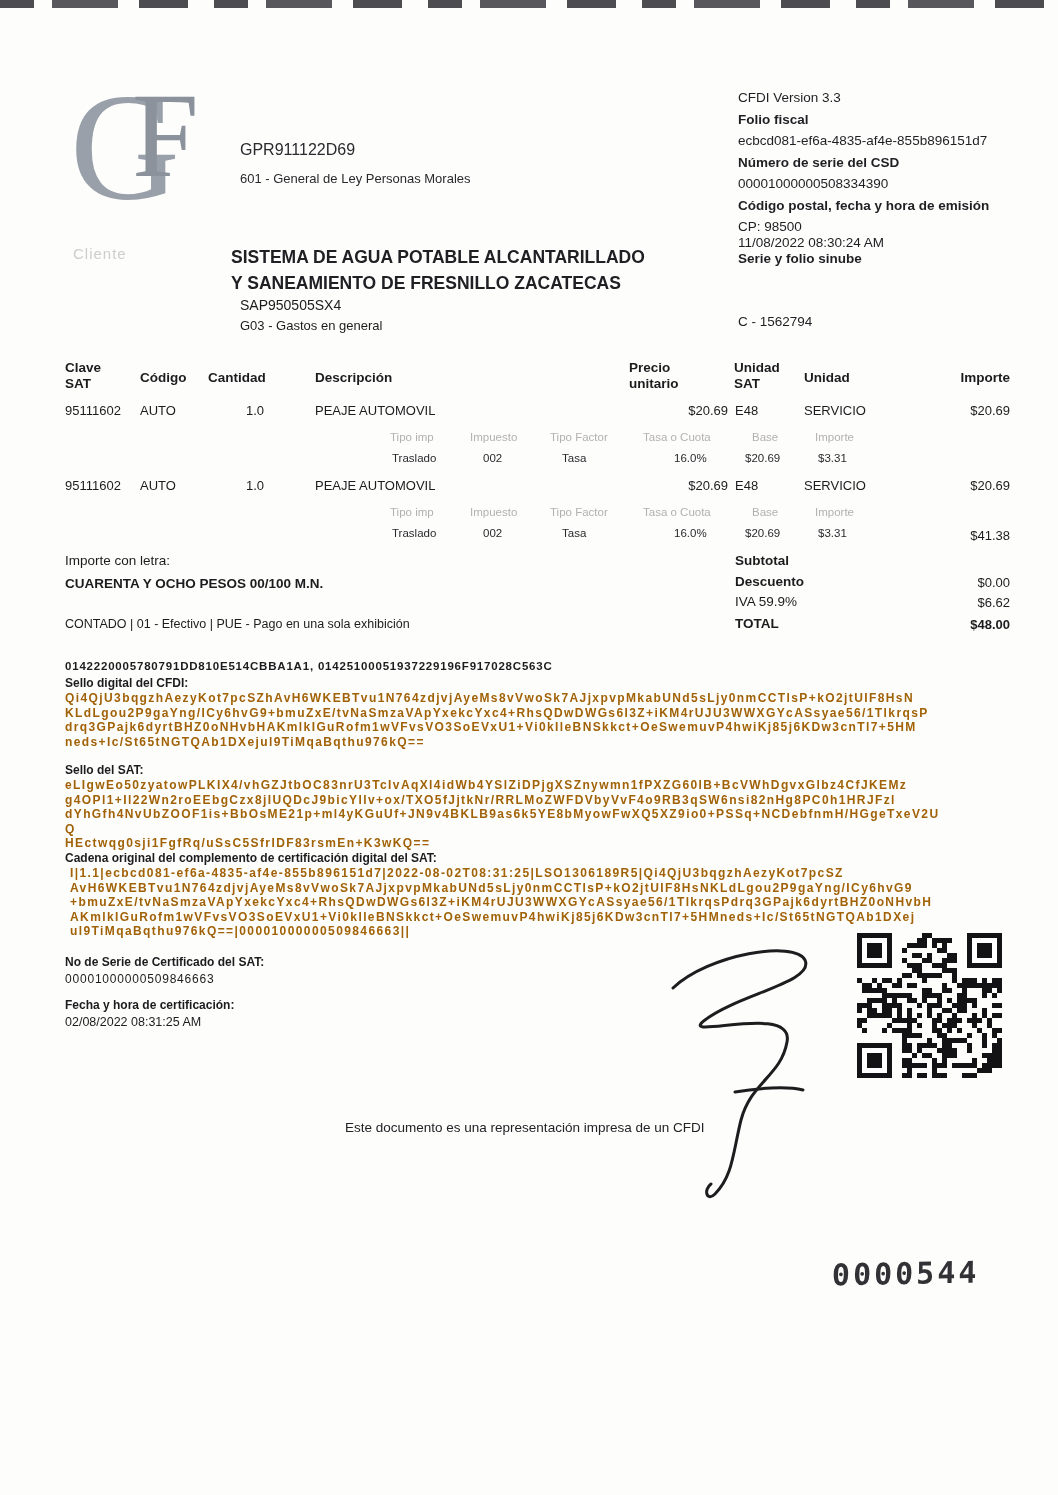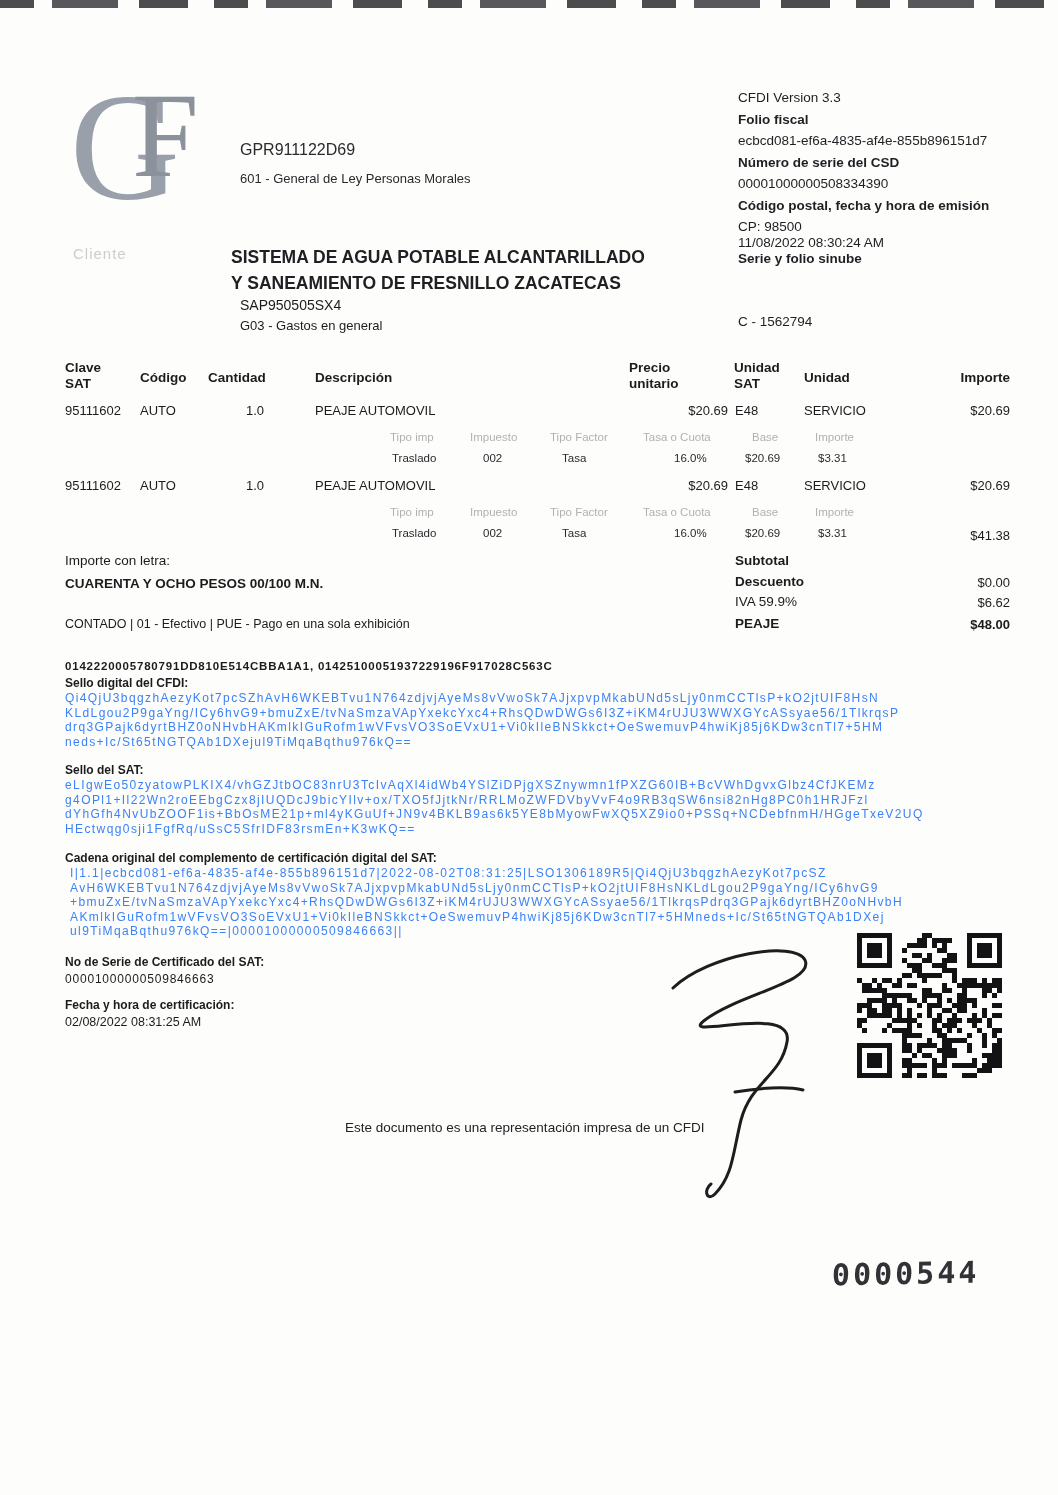--- a/index.html
+++ b/index.html
@@ -32,21 +32,21 @@
   .client-name{font-size:17.5px;line-height:26px;font-weight:bold;color:#202024;}
   .client-rfc{font-size:14px;}
   .client-use{font-size:13px;}
   .th{font-size:13.5px;font-weight:bold;line-height:16px;}
   .td{font-size:13px;}
   .taxh{font-size:11.5px;color:#b3b1ae;}
   .taxv{font-size:11.5px;color:#2a2a2e;}
   .tot-label{font-size:13.5px;}
   .tot-val{font-size:13px;}
   .seal-label{font-size:12px;font-weight:bold;}
-  .seal-text{font-size:12px;line-height:14.5px;letter-spacing:1.4px;word-break:break-all;color:#3b82f6;}
+  .seal-text{font-size:12px;line-height:14.5px;letter-spacing:1.4px;word-break:break-all;color:#a16207;font-weight:bold;}
   .folios{font-size:11.5px;font-weight:bold;letter-spacing:0.8px;}
   .legend{font-size:13.5px;color:#232327;}
   .stamp{
     font-family:"DejaVu Sans Mono",monospace;font-weight:bold;font-size:30px;
     color:#212126;letter-spacing:3px;transform:rotate(-1.2deg) skewX(-2deg);opacity:.92;
   }
   .qr{width:150px;height:150px;}
 </style>
 </head>
 <body>
@@ -147,21 +147,21 @@
   <div class="abs tot-label" style="left:65px;top:553px;">Importe con letra:</div>
   <div class="abs tot-label b" style="left:65px;top:576px;">CUARENTA Y OCHO PESOS 00/100 M.N.</div>
   <div class="abs" style="left:65px;top:617px;font-size:12.5px;">CONTADO  |  01 - Efectivo  |  PUE - Pago en una sola exhibición</div>
 
   <div class="abs tot-label b" style="left:735px;top:553px;">Subtotal</div>
   <div class="abs tot-val r" style="left:900px;top:528px;width:110px;">$41.38</div>
   <div class="abs tot-label b" style="left:735px;top:574px;">Descuento</div>
   <div class="abs tot-val r" style="left:900px;top:575px;width:110px;">$0.00</div>
   <div class="abs tot-label" style="left:735px;top:594px;">IVA 59.9%</div>
   <div class="abs tot-val r" style="left:900px;top:595px;width:110px;">$6.62</div>
-  <div class="abs tot-label b" style="left:735px;top:616px;">PEAJE</div>
+  <div class="abs tot-label b" style="left:735px;top:616px;">TOTAL</div>
   <div class="abs tot-val r b" style="left:900px;top:617px;width:110px;">$48.00</div>
 
   <div class="abs folios" style="left:65px;top:660px;">0142220005780791DD810E514CBBA1A1, 01425100051937229196F917028C563C</div>
   <div class="abs seal-label" style="left:65px;top:676px;">Sello digital del CFDI:</div>
   <div class="abs seal-text pre" style="left:65px;top:691px;width:880px;">Qi4QjU3bqgzhAezyKot7pcSZhAvH6WKEBTvu1N764zdjvjAyeMs8vVwoSk7AJjxpvpMkabUNd5sLjy0nmCCTlsP+kO2jtUIF8HsN
 KLdLgou2P9gaYng/ICy6hvG9+bmuZxE/tvNaSmzaVApYxekcYxc4+RhsQDwDWGs6I3Z+iKM4rUJU3WWXGYcASsyae56/1TlkrqsP
 drq3GPajk6dyrtBHZ0oNHvbHAKmlkIGuRofm1wVFvsVO3SoEVxU1+Vi0kIleBNSkkct+OeSwemuvP4hwiKj85j6KDw3cnTl7+5HM
 neds+Ic/St65tNGTQAb1DXejul9TiMqaBqthu976kQ==</div>
 
   <div class="abs seal-label" style="left:65px;top:763px;">Sello del SAT:</div>

